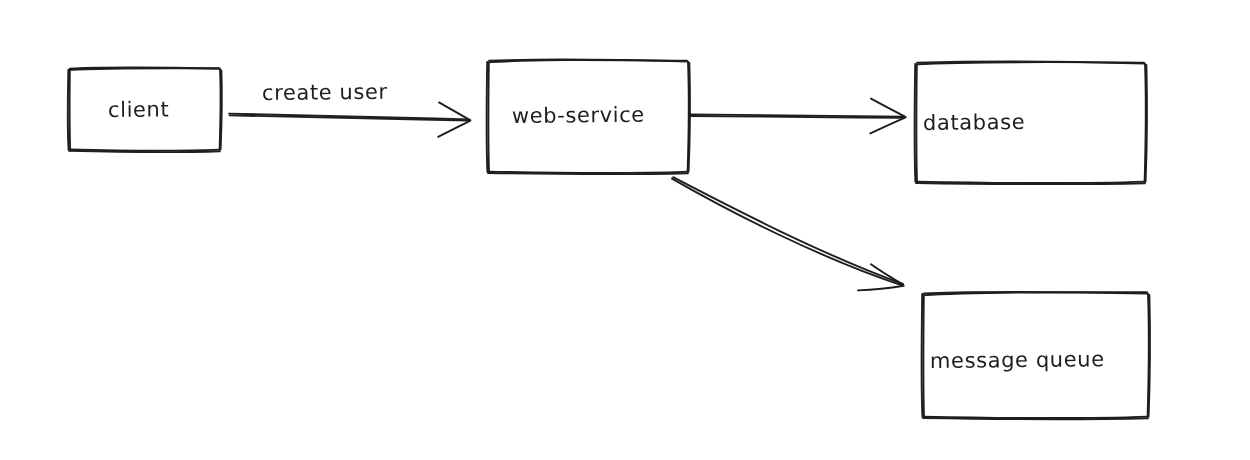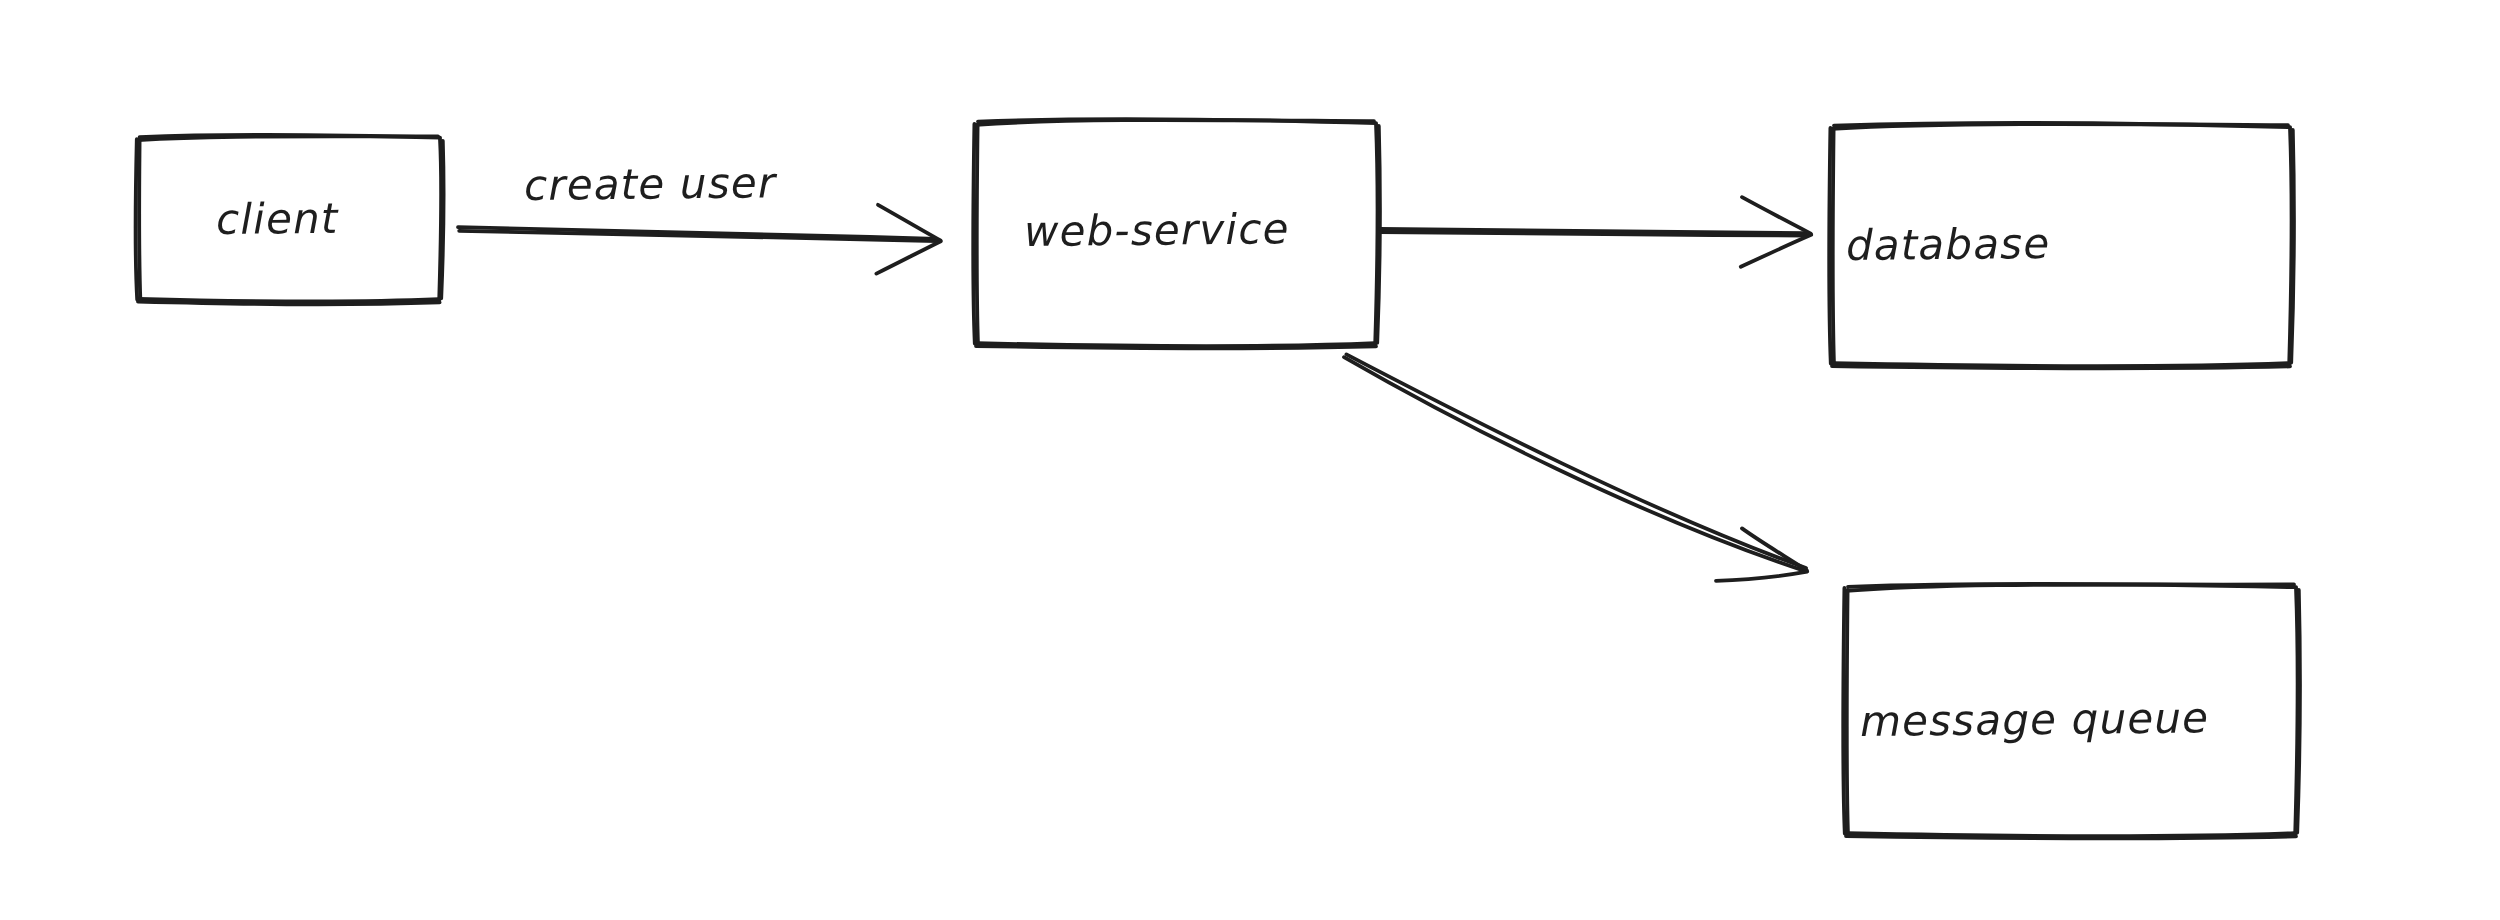--- a/index.html
+++ b/index.html
@@ -10,21 +10,20 @@
   }
   body {
     font-family: "DejaVu Sans", sans-serif;
   }
   #canvas {
     position: relative;
     width: 1250px;
     height: 460px;
     background: #ffffff;
     overflow: hidden;
-    font-style: italic;
   }
   #sketch {
     position: absolute;
     left: 0;
     top: 0;
     width: 1250px;
     height: 460px;
   }
   .node-label,
   .edge-label {

